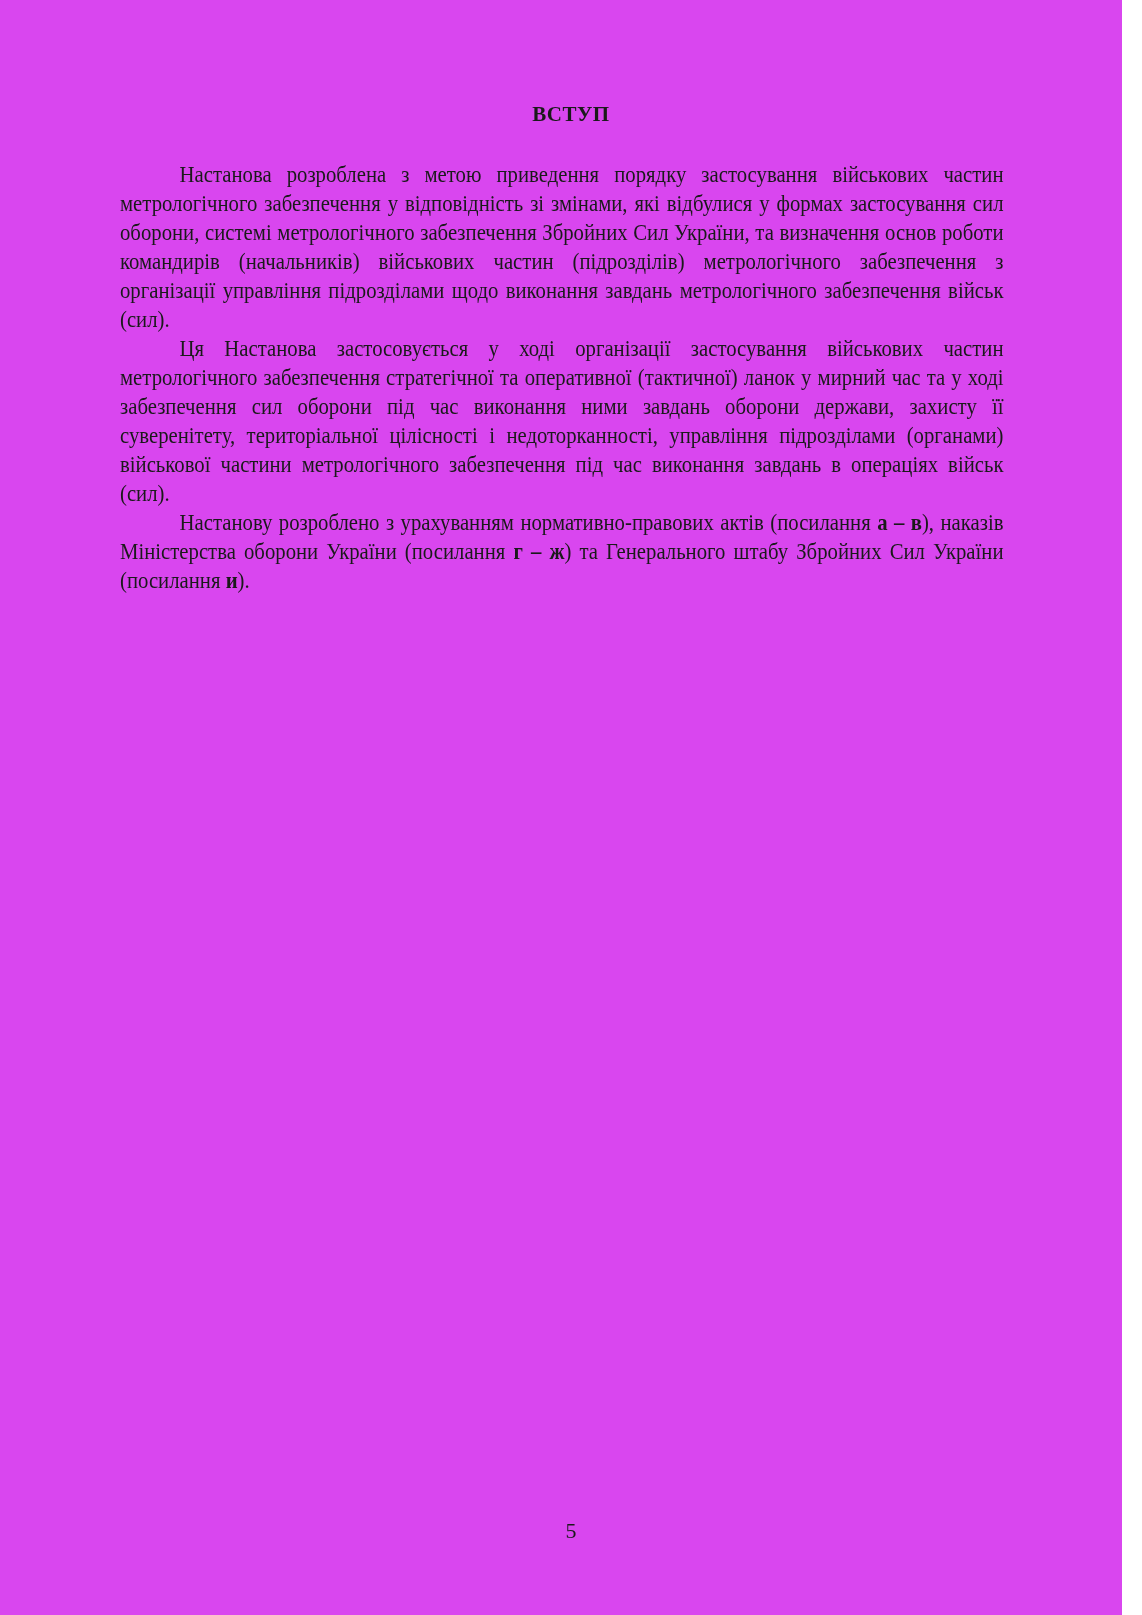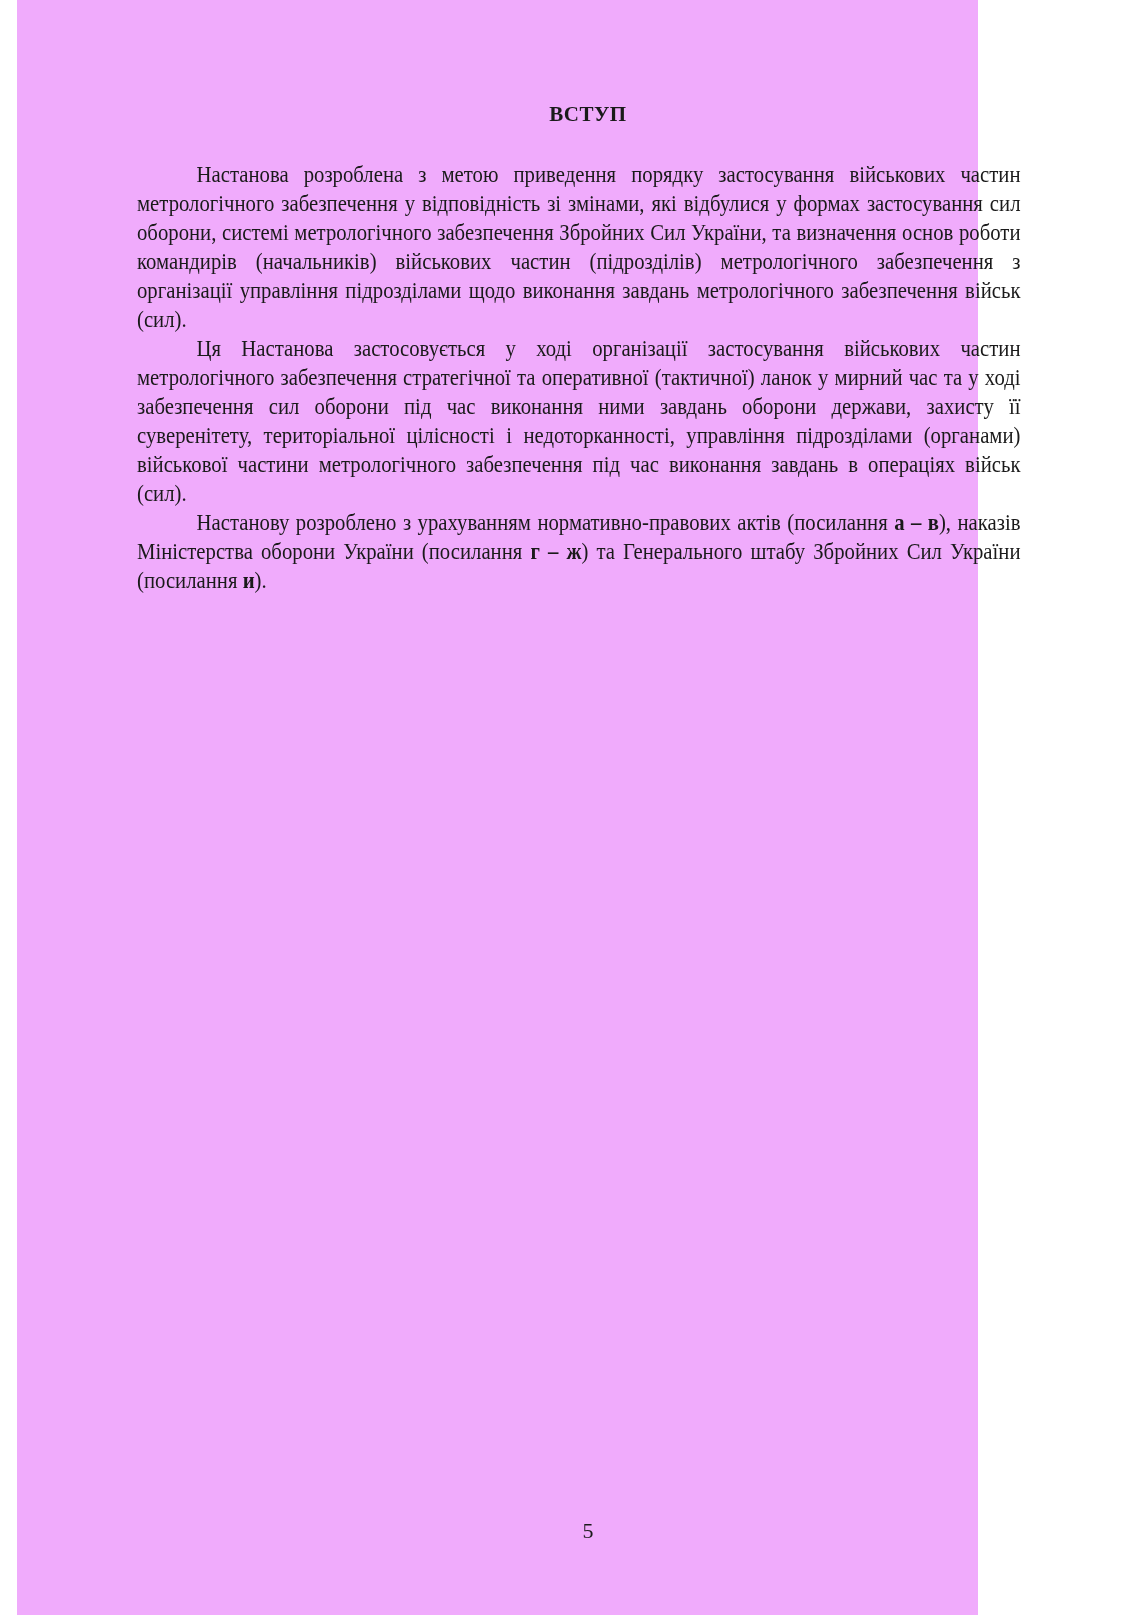--- a/index.html
+++ b/index.html
@@ -11,24 +11,23 @@
       width: 1142px;
       height: 1615px;
       position: relative;
       overflow: hidden;
       font-family: "Liberation Serif", "DejaVu Serif", serif;
       color: #1a1a1a;
     }
     .page {
       position: absolute;
       left: 0; top: 0;
-      width: 961px;
+      width: 1122px;
       height: 1615px;
-      background: #f0abfc;
-      margin-left: 17px;
+      background: #d946ef;
     }
     .title {
       position: absolute;
       left: 0;
       width: 1142px;
       top: 101px;
       text-align: center;
       font-weight: bold;
       font-size: 21px;
       letter-spacing: 0.5px;

